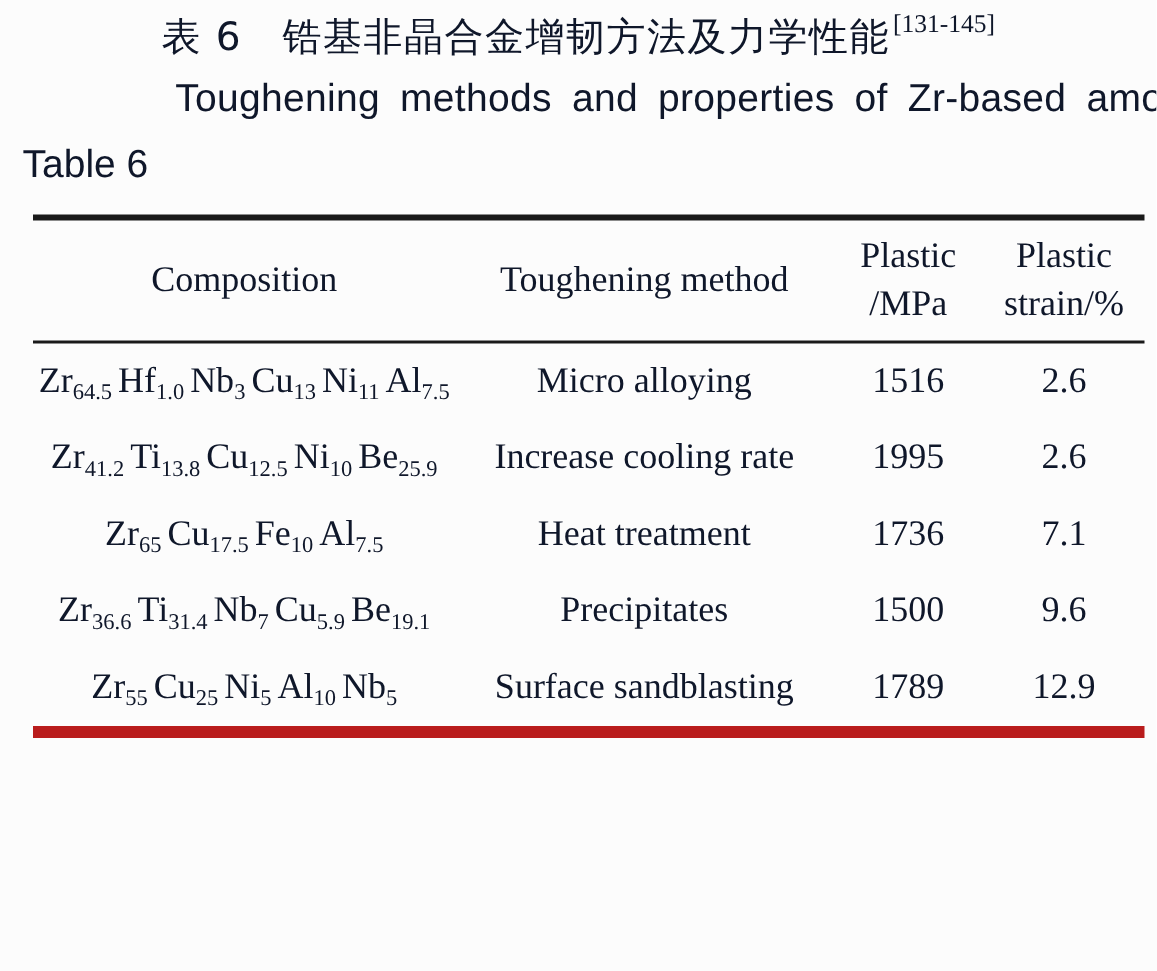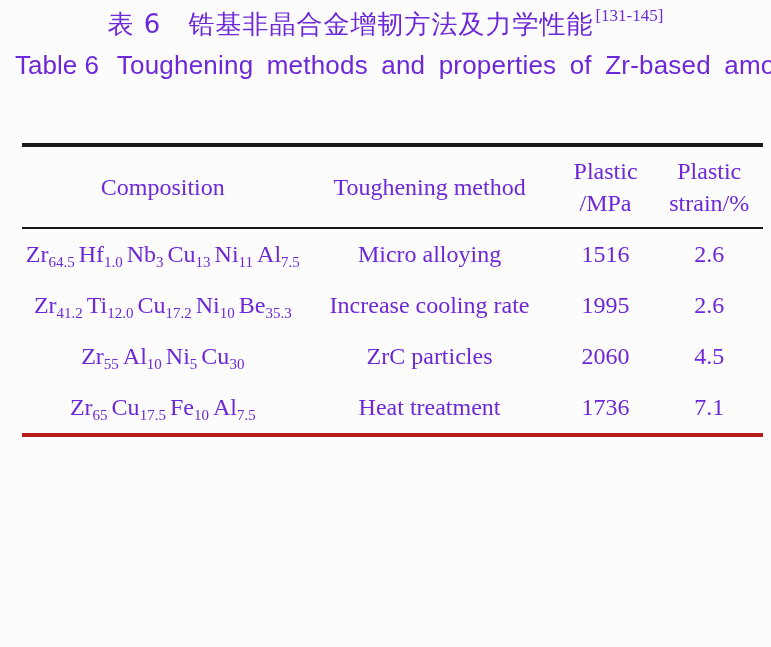--- a/index.html
+++ b/index.html
@@ -5,21 +5,21 @@
   html, body {
     margin: 0;
     padding: 0;
     background: #ffffff;
   }
   .page {
     position: relative;
     width: 771px;
     height: 647px;
     background: #fcfcfc;
-    color: #6d28d9;
+    color: #0f172a;
     font-family: "Liberation Serif", serif;
     overflow: hidden;
   }
 
   
   .caption-zh {
     position: absolute;
     top: 6px;
     left: 0;
     width: 100%;
@@ -40,21 +40,21 @@
   .caption-en-line1 {
     position: absolute;
     top: 50px;
     left: 15px;
     right: 18px;
     display: flex;
     font-family: "Liberation Sans", sans-serif;
     font-size: 26px;
     white-space: nowrap;
   }
-  .cap-label { margin-right: 18px; }
+  .cap-label { margin-right: 18px; margin-top: 44px; }
   .cap-text {
     flex: 1;
     word-spacing: 6px;
     letter-spacing: 0.2px;
   }
   .caption-en-line2 {
     position: absolute;
     top: 92px;
     left: 115px;
     font-family: "Liberation Sans", sans-serif;
@@ -63,21 +63,21 @@
   }
 
   
   table.data-table {
     position: absolute;
     top: 143px;
     left: 22px;
     width: 741px;
     border-collapse: collapse;
     border-top: 4px solid #1a1a1a;
-    border-bottom: 4px solid #b91c1c;
+    border-bottom: 8px solid #b91c1c;
     table-layout: fixed;
   }
   .data-table thead th {
     border-bottom: 2px solid #1a1a1a;
     font-weight: normal;
     font-size: 24px;
     height: 80px;
     vertical-align: middle;
     text-align: center;
     white-space: pre-line;
@@ -131,33 +131,39 @@
       </tr>
     </thead>
     <tbody>
         <tr>
           <td class="composition-cell"><span class="el">Zr</span><sub>64.5</sub><span class="el">Hf</span><sub>1.0</sub><span class="el">Nb</span><sub>3</sub><span class="el">Cu</span><sub>13</sub><span class="el">Ni</span><sub>11</sub><span class="el">Al</span><sub>7.5</sub></td>
           <td>Micro alloying</td>
           <td>1516</td>
           <td>2.6</td>
         </tr>
         <tr>
-          <td class="composition-cell"><span class="el">Zr</span><sub>41.2</sub><span class="el">Ti</span><sub>12.0</sub><span class="el">Cu</span><sub>17.2</sub><span class="el">Ni</span><sub>10</sub><span class="el">Be</span><sub>35.3</sub></td>
+          <td class="composition-cell"><span class="el">Zr</span><sub>41.2</sub><span class="el">Ti</span><sub>13.8</sub><span class="el">Cu</span><sub>12.5</sub><span class="el">Ni</span><sub>10</sub><span class="el">Be</span><sub>25.9</sub></td>
           <td>Increase cooling rate</td>
           <td>1995</td>
           <td>2.6</td>
-        </tr>
-        <tr>
-          <td class="composition-cell"><span class="el">Zr</span><sub>55</sub><span class="el">Al</span><sub>10</sub><span class="el">Ni</span><sub>5</sub><span class="el">Cu</span><sub>30</sub></td>
-          <td>ZrC particles</td>
-          <td>2060</td>
-          <td>4.5</td>
         </tr>
         <tr>
           <td class="composition-cell"><span class="el">Zr</span><sub>65</sub><span class="el">Cu</span><sub>17.5</sub><span class="el">Fe</span><sub>10</sub><span class="el">Al</span><sub>7.5</sub></td>
           <td>Heat treatment</td>
           <td>1736</td>
           <td>7.1</td>
         </tr>
+        <tr>
+          <td class="composition-cell"><span class="el">Zr</span><sub>36.6</sub><span class="el">Ti</span><sub>31.4</sub><span class="el">Nb</span><sub>7</sub><span class="el">Cu</span><sub>5.9</sub><span class="el">Be</span><sub>19.1</sub></td>
+          <td>Precipitates</td>
+          <td>1500</td>
+          <td>9.6</td>
+        </tr>
+        <tr>
+          <td class="composition-cell"><span class="el">Zr</span><sub>55</sub><span class="el">Cu</span><sub>25</sub><span class="el">Ni</span><sub>5</sub><span class="el">Al</span><sub>10</sub><span class="el">Nb</span><sub>5</sub></td>
+          <td>Surface sandblasting</td>
+          <td>1789</td>
+          <td>12.9</td>
+        </tr>
       </tbody>
   </table>
 
 </div>
 
 </body></html>

